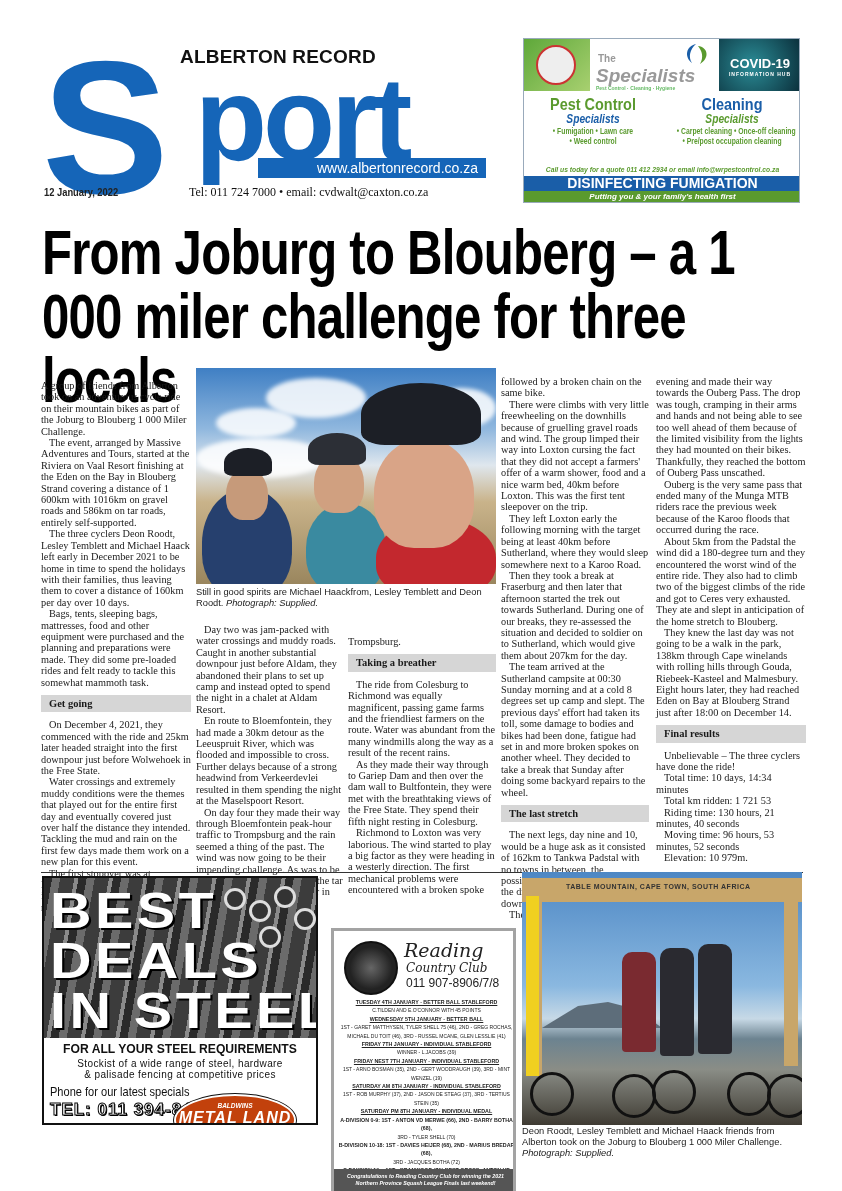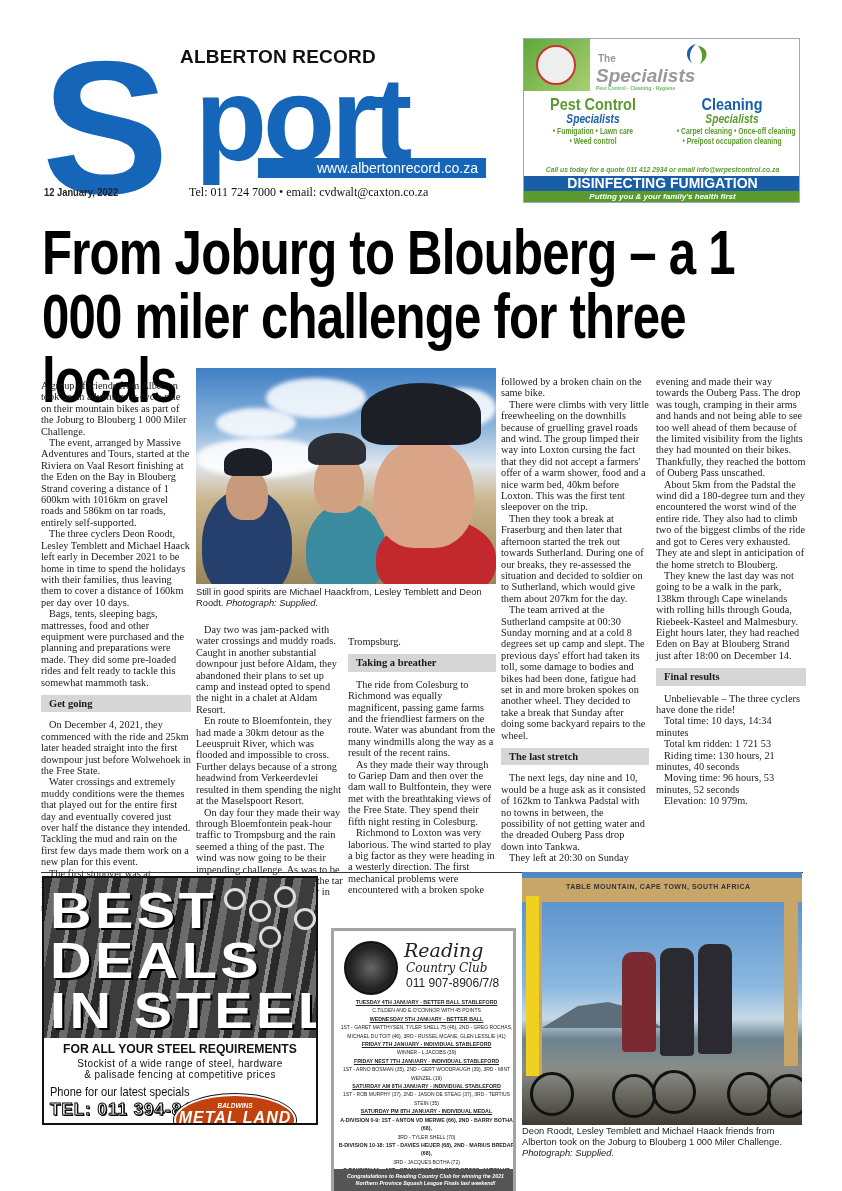--- a/index.html
+++ b/index.html
@@ -139,20 +139,24 @@
       </div>
     <div class="spec-logo">
       <div class="spec-the">The</div>
       <div class="spec-word">Specialists</div>
       <div class="spec-sub">Pest Control · Cleaning · Hygiene</div>
       <svg class="spec-drops" viewBox="0 0 30 22">
         <path d="M14 1 C4 3 2 14 10 20 C6 14 8 6 14 1Z" fill="#1a5ea8"></path>
         <path d="M16 3 C26 4 28 15 18 21 C22 14 20 8 16 3Z" fill="#5a9a2e"></path>
       </svg>
     </div>
+    <div class="covid">
+      <div class="covid-t">COVID-19</div>
+      <div class="covid-s">INFORMATION HUB</div>
+    </div>
   </div>
   <div class="spec-col left">
     <div class="h1">Pest Control</div>
     <div class="h2">Specialists</div>
     <div class="line">• Fumigation • Lawn care</div>
     <div class="line">• Weed control</div>
   </div>
   <div class="spec-col right">
     <div class="h1">Cleaning</div>
     <div class="h2">Specialists</div>
@@ -207,29 +211,31 @@
   <p class="first">Trompsburg.</p>
   <div class="subhead">Taking a breather</div>
   <p>The ride from Colesburg to Richmond was equally magnificent, passing game farms and the friendliest farmers on the route. Water was abundant from the many windmills along the way as a result of the recent rains.</p>
   <p>As they made their way through to Gariep Dam and then over the dam wall to Bultfontein, they were met with the breathtaking views of the Free State. They spend their fifth night resting in Colesburg.</p>
   <p>Richmond to Loxton was very laborious. The wind started to play a big factor as they were heading in a westerly direction. The first mechanical problems were encountered with a broken spoke</p>
 </div>
 
 <div class="col col4">
   <p class="first">followed by a broken chain on the same bike.</p>
   <p>There were climbs with very little freewheeling on the downhills because of gruelling gravel roads and wind. The group limped their way into Loxton cursing the fact that they did not accept a farmers' offer of a warm shower, food and a nice warm bed, 40km before Loxton. This was the first tent sleepover on the trip.</p>
+  <p>They left Loxton early the following morning with the target being at least 40km before Sutherland, where they would sleep somewhere next to a Karoo Road.</p>
   <p>Then they took a break at Fraserburg and then later that afternoon started the trek out towards Sutherland. During one of our breaks, they re-assessed the situation and decided to soldier on to Sutherland, which would give them about 207km for the day.</p>
   <p>The team arrived at the Sutherland campsite at 00:30 Sunday morning and at a cold 8 degrees set up camp and slept. The previous days' effort had taken its toll, some damage to bodies and bikes had been done, fatigue had set in and more broken spokes on another wheel. They decided to take a break that Sunday after doing some backyard repairs to the wheel.</p>
   <div class="subhead">The last stretch</div>
   <p>The next legs, day nine and 10, would be a huge ask as it consisted of 162km to Tankwa Padstal with no towns in between, the possibility of not getting water and the dreaded Ouberg Pass drop down into Tankwa.</p>
   <p>They left at 20:30 on Sunday</p>
 </div>
 
 <div class="col col5">
   <p class="first">evening and made their way towards the Ouberg Pass. The drop was tough, cramping in their arms and hands and not being able to see too well ahead of them because of the limited visibility from the lights they had mounted on their bikes. Thankfully, they reached the bottom of Ouberg Pass unscathed.</p>
+  <p>Ouberg is the very same pass that ended many of the Munga MTB riders race the previous week because of the Karoo floods that occurred during the race.</p>
   <p>About 5km from the Padstal the wind did a 180-degree turn and they encountered the worst wind of the entire ride. They also had to climb two of the biggest climbs of the ride and got to Ceres very exhausted. They ate and slept in anticipation of the home stretch to Blouberg.</p>
   <p>They knew the last day was not going to be a walk in the park, 138km through Cape winelands with rolling hills through Gouda, Riebeek-Kasteel and Malmesbury. Eight hours later, they had reached Eden on Bay at Blouberg Strand just after 18:00 on December 14.</p>
   <div class="subhead">Final results</div>
   <p>Unbelievable – The three cyclers have done the ride!</p>
   <p>Total time: 10 days, 14:34 minutes</p>
   <p>Total km ridden: 1 721 53</p>
   <p>Riding time: 130 hours, 21 minutes, 40 seconds</p>
   <p>Moving time: 96 hours, 53 minutes, 52 seconds</p>
   <p>Elevation: 10 979m.</p>
 </div>

